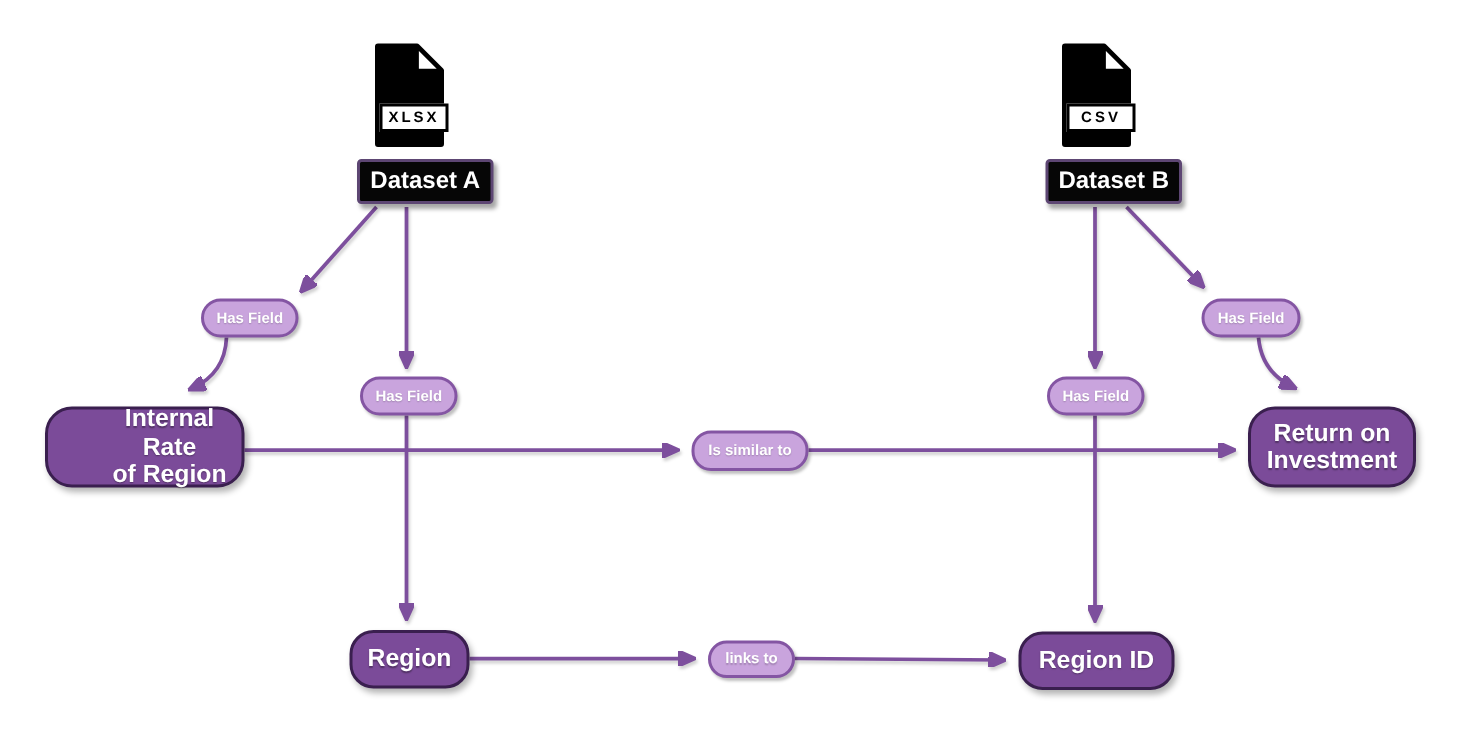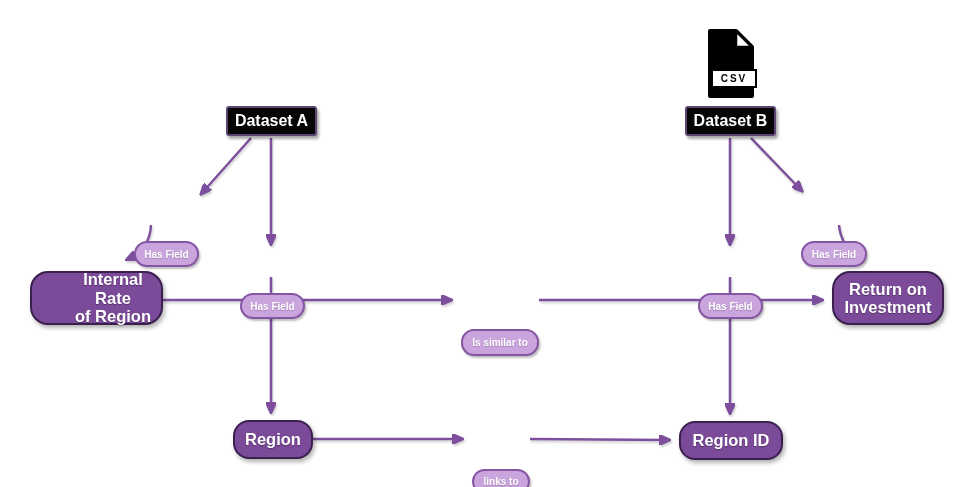--- a/index.html
+++ b/index.html
@@ -30,37 +30,38 @@
     display:flex;align-items:center;justify-content:center;
     font-size:10px;font-weight:bold;letter-spacing:2px;color:#000;
     font-family:"Liberation Sans", sans-serif;
   }
   .dataset-label{
     position:absolute;width:91px;height:30px;box-sizing:border-box;
     background:var(--dataset-bg);border:2px solid var(--dataset-border);
     border-radius:3px;color:var(--text);font-size:16px;font-weight:bold;
     display:flex;align-items:center;justify-content:center;
     box-shadow:2px 3px 3px rgba(0,0,0,0.35);
+    margin-left:12px;
   }
   .entity{
     position:absolute;box-sizing:border-box;
     background:var(--node-fill);border:2.5px solid var(--node-border);
     border-radius:18px;color:var(--text);font-weight:bold;
     display:flex;flex-direction:column;align-items:center;justify-content:center;
     text-align:center;line-height:1.12;font-size:16.5px;
     box-shadow:2px 3px 4px rgba(0,0,0,0.3);
     text-shadow:0 1px 1px rgba(0,0,0,0.35);
   }
   .pill{
     position:absolute;box-sizing:border-box;
     background:var(--pill-fill);border:2px solid var(--pill-border);
     border-radius:13px;color:var(--text);font-size:10px;font-weight:bold;
     display:flex;align-items:center;justify-content:center;
     box-shadow:1.5px 2px 2px rgba(0,0,0,0.25);
-    text-shadow:0 1px 1px rgba(0,0,0,0.2);white-space:nowrap;margin-top:42px;
+    text-shadow:0 1px 1px rgba(0,0,0,0.2);white-space:nowrap;
   }
 </style>
 </head>
 <body>
 
 <div class="canvas">
 
   <svg class="edges-svg" viewBox="0 0 974 487">
     <defs>
       <marker id="arrow" markerUnits="userSpaceOnUse" markerWidth="12" markerHeight="10" refX="9" refY="5" orient="auto">
@@ -86,20 +87,27 @@
 
     <path d="M163 300 L450 300" marker-end="url(#arrow)"></path>
 
     <path d="M539 300 L821 300" marker-end="url(#arrow)"></path>
 
     <path d="M313 439 L461 439" marker-end="url(#arrow)"></path>
 
     <path d="M530 439 L668 440" marker-end="url(#arrow)"></path>
   </svg>
 
+  <div class="file-icon" style="left:248px;top:28px;">
+    <svg width="50" height="71" viewBox="0 0 50 71">
+      <path d="M4 3 H30 L46 19 V68 H4 Z" fill="#000" stroke="#000" stroke-width="4" stroke-linejoin="round"></path>
+      <path d="M30 3 V19 H46 Z" fill="#fff" stroke="#000" stroke-width="2.5" stroke-linejoin="round"></path>
+    </svg>
+    <div class="file-type-box">XLSX</div>
+  </div>
 
   <div class="file-icon" style="left:706px;top:28px;">
     <svg width="50" height="71" viewBox="0 0 50 71">
       <path d="M4 3 H30 L46 19 V68 H4 Z" fill="#000" stroke="#000" stroke-width="4" stroke-linejoin="round"></path>
       <path d="M30 3 V19 H46 Z" fill="#fff" stroke="#000" stroke-width="2.5" stroke-linejoin="round"></path>
     </svg>
     <div class="file-type-box">CSV</div>
   </div>
 
   <div class="dataset-label" style="left:226px;top:106px;">Dataset A</div>

